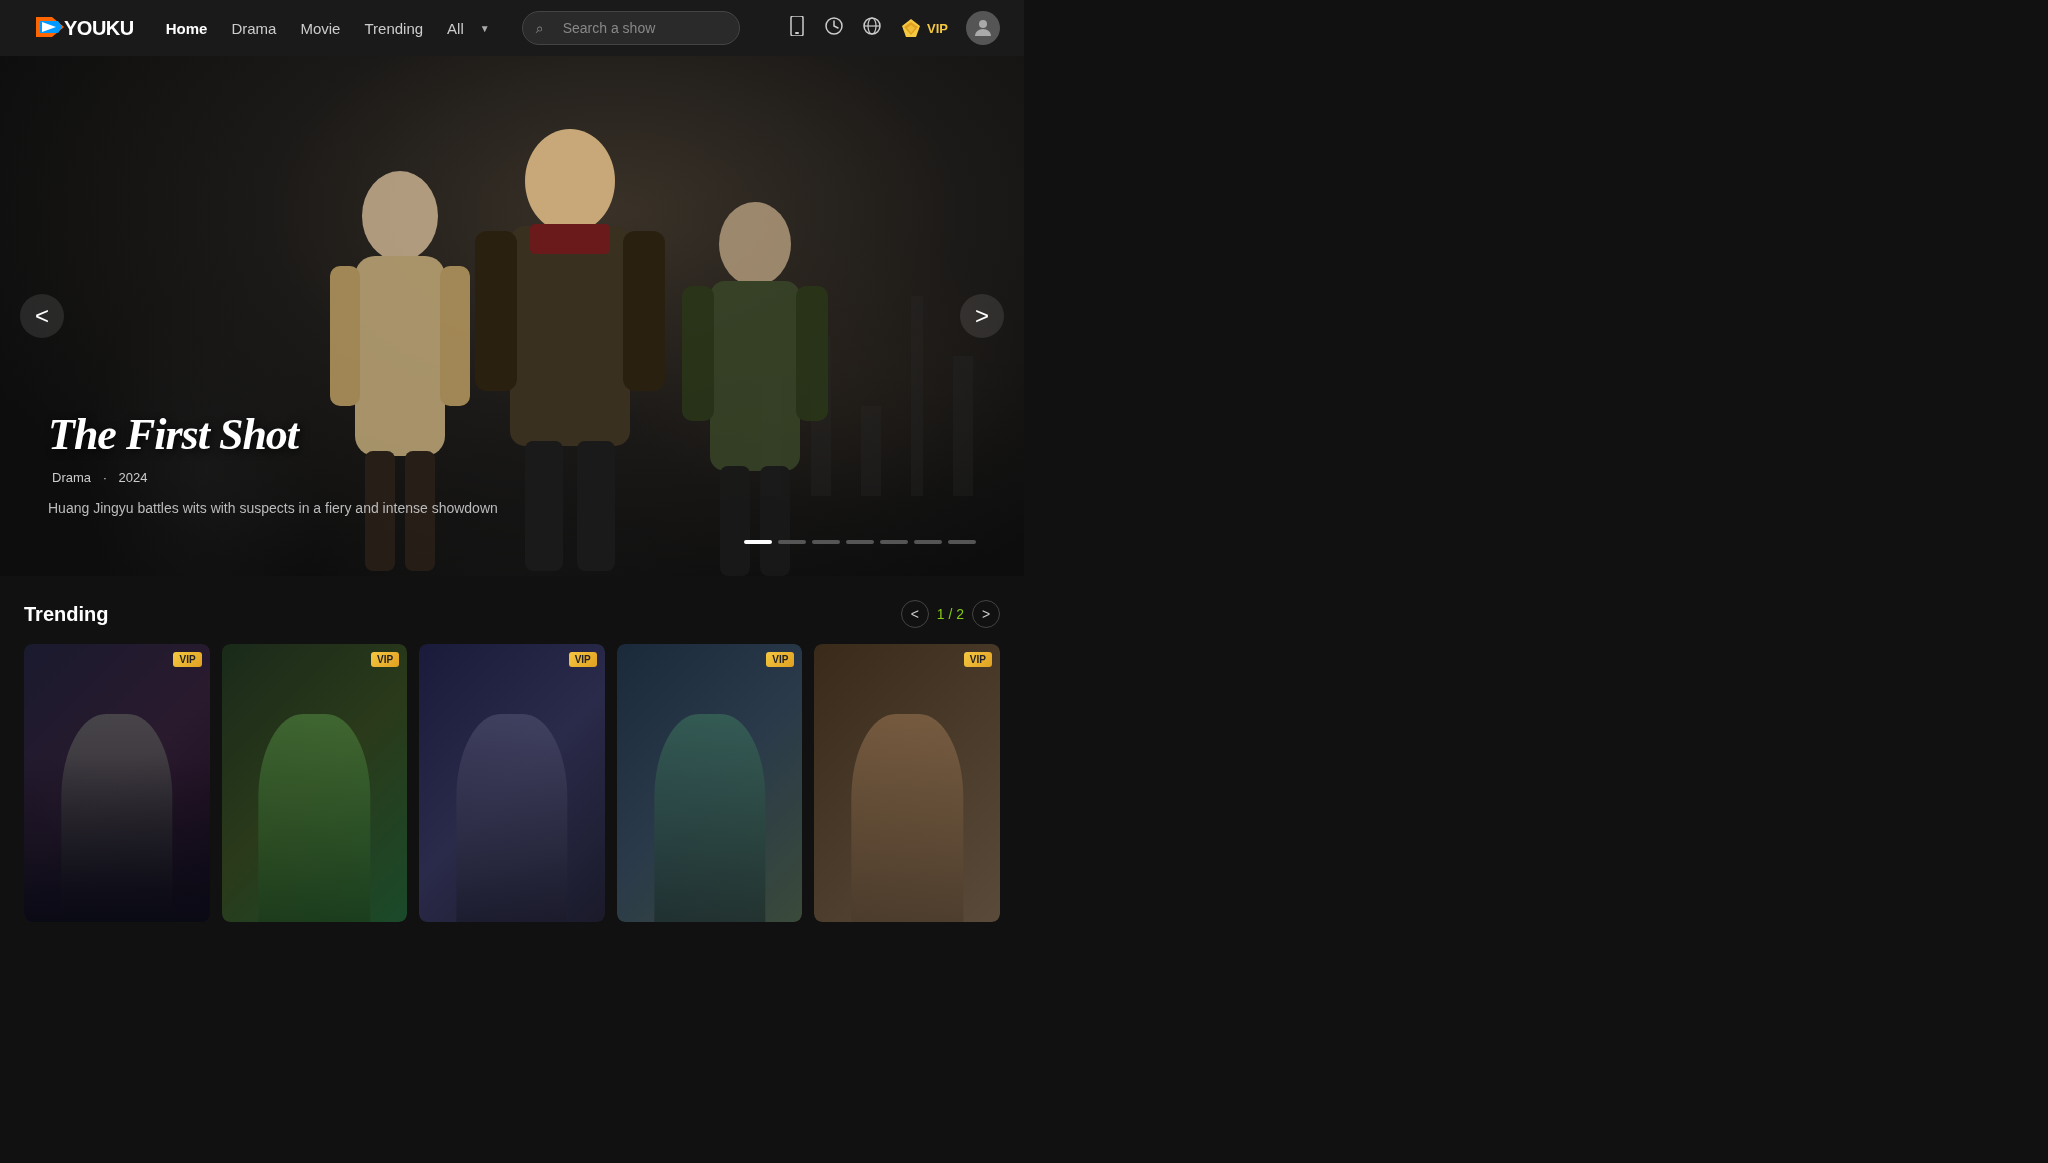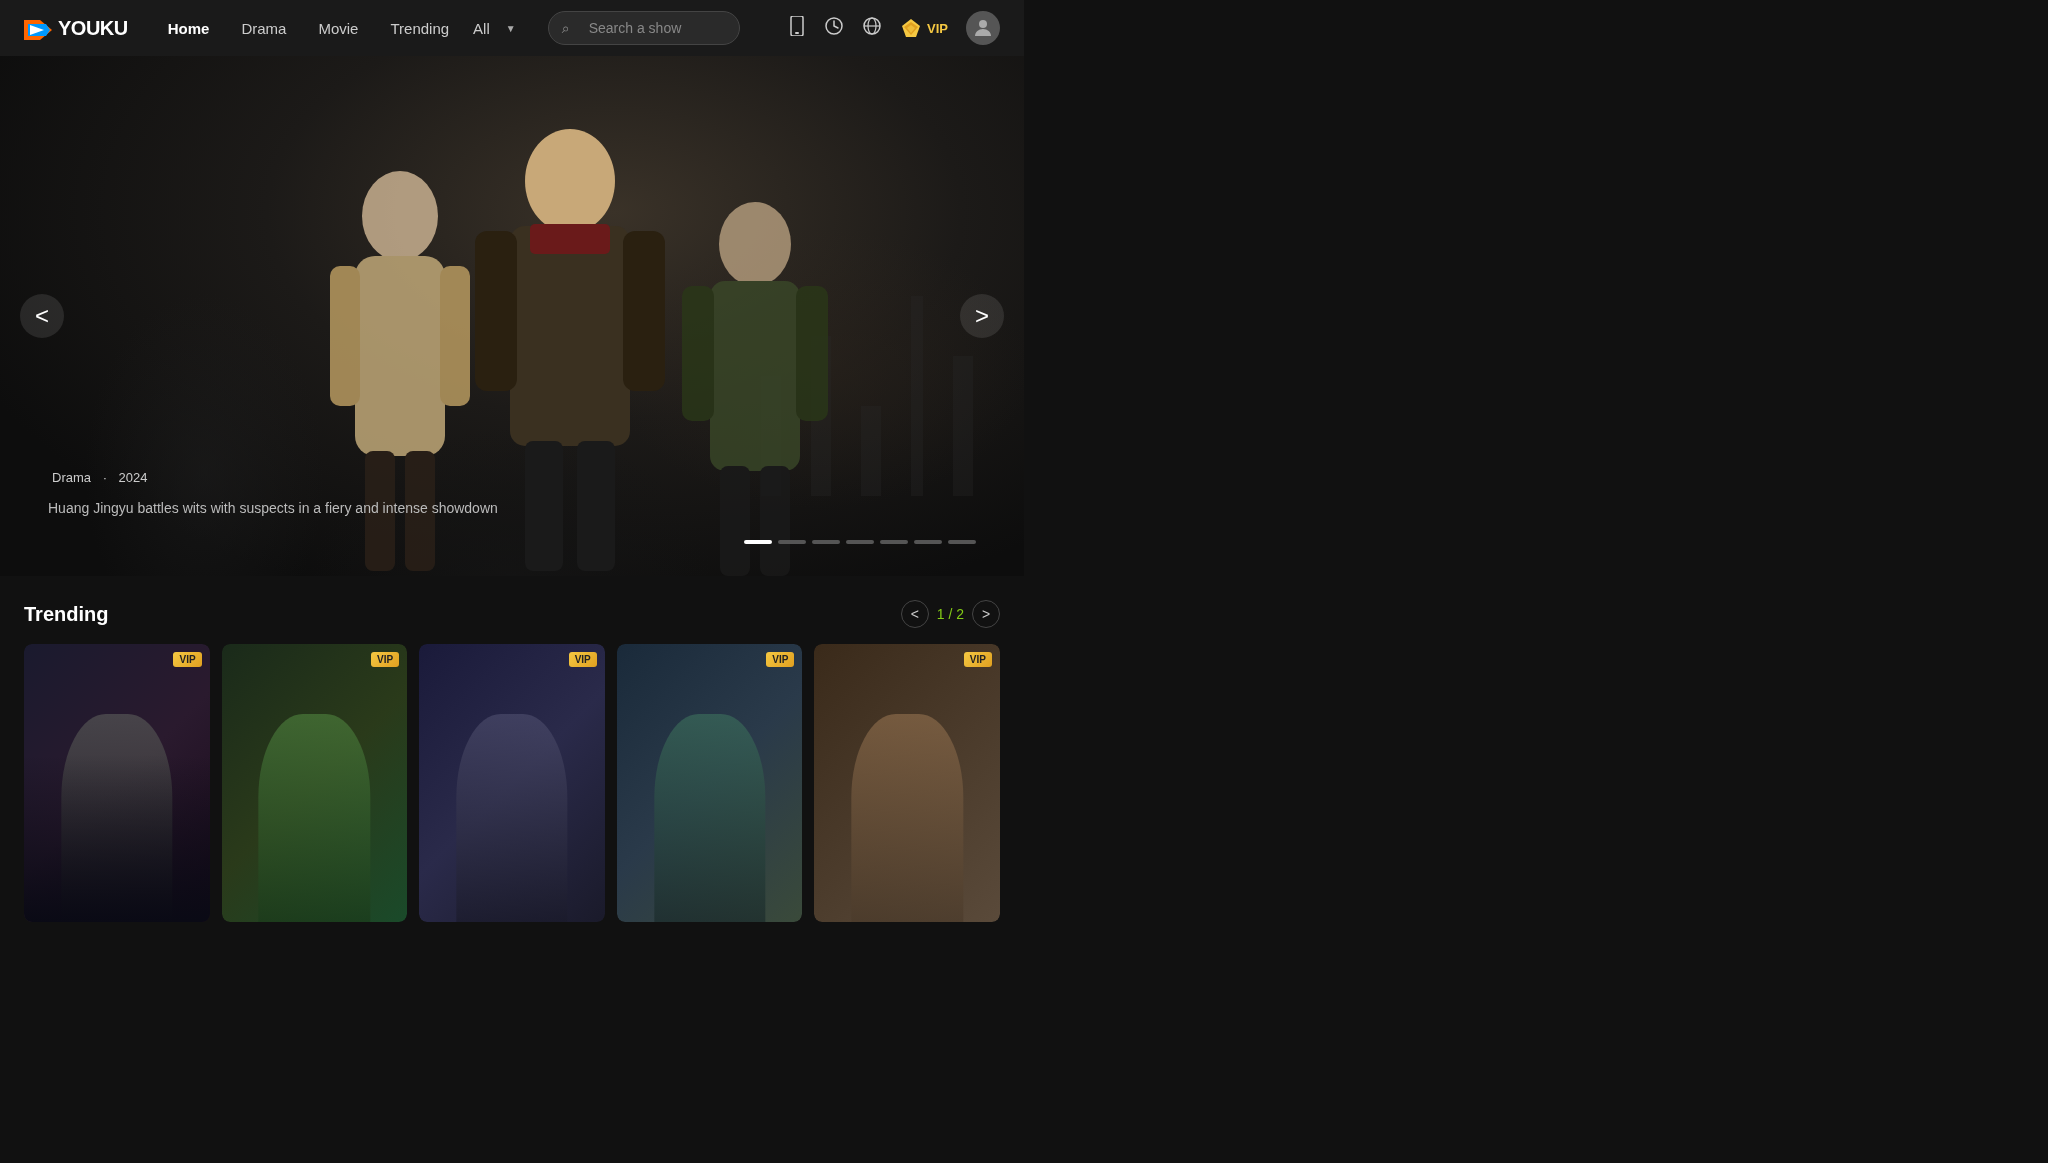--- a/index.html
+++ b/index.html
@@ -17,23 +17,23 @@
       align-items: center;
       background: #1a1a1a;
       padding: 0 24px;
       height: 56px;
       gap: 32px;
       position: relative;
       z-index: 10;
     }
     .logo {
       display: flex;
-      align-items: flex-end;
-      gap: 6px;
+      align-items: flex-start;
       text-decoration: none;
+      margin-left: 12px;
     }
     .logo-icon {
       width: 28px;
       height: 20px;
     }
     .logo-text {
       font-size: 20px;
       font-weight: 800;
       color: #fff;
       letter-spacing: -0.5px;
@@ -42,21 +42,20 @@
       display: flex;
       align-items: center;
       gap: 24px;
     }
     .nav-item {
       color: #ccc;
       text-decoration: none;
       font-size: 15px;
       cursor: pointer;
       white-space: nowrap;
-      margin-left: 8px;
     }
     .nav-item.active {
       color: #fff;
       font-weight: 600;
     }
     .nav-all {
       display: flex;
       align-items: center;
       gap: 16px;
       color: #ccc;
@@ -459,20 +458,21 @@
       <rect x="136" y="100" width="32" height="135" rx="10" fill="#2a3818"></rect>
       <rect x="60" y="280" width="30" height="110" rx="8" fill="#1a1a1a"></rect>
       <rect x="100" y="280" width="30" height="110" rx="8" fill="#1a1a1a"></rect>
     </svg>
   </div>
 
   <button class="hero-nav-left">&lt;</button>
   <button class="hero-nav-right">&gt;</button>
 
   <div class="hero-content">
+    <div class="hero-title">The First Shot</div>
     <div class="hero-meta">
       <span>Drama</span>
       <span>·</span>
       <span>2024</span>
     </div>
     <div class="hero-desc">Huang Jingyu battles wits with suspects in a fiery and intense showdown</div>
   </div>
 
   <div class="hero-dots">
     <div class="dot active"></div>

